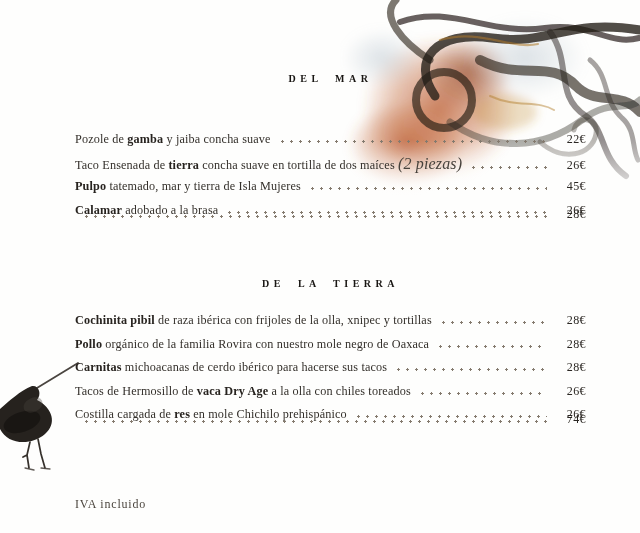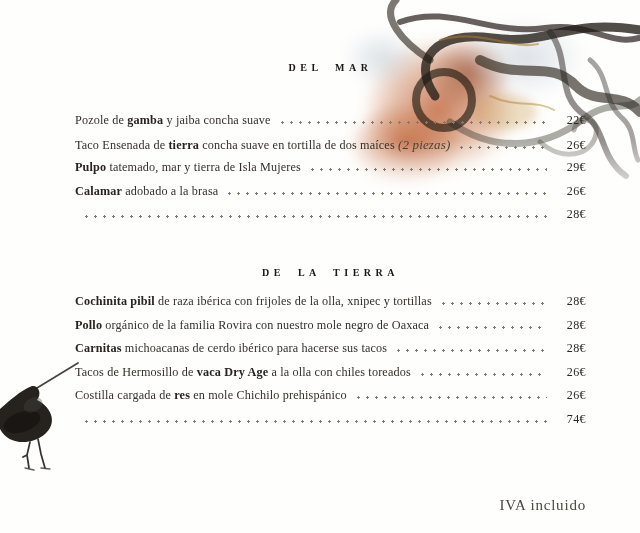--- a/index.html
+++ b/index.html
@@ -25,61 +25,61 @@
     color: #2e2a26;
     z-index: 2;
   }
   .section-title {
     position: absolute; left: 0; right: 0;
     text-align: center;
     font-size: 10px; font-weight: 700;
     letter-spacing: 0.45em; word-spacing: 0.6em;
     color: #191613;
     line-height: 12px;
-    margin: 1px;
+    margin: 12px;
   }
   .title-mar    { top: 61px; }
   .title-tierra { top: 266px; }
 
   .rows { position: absolute; left: 0; right: 0; }
   .rows-mar    { top: 109px; }
   .rows-tierra { top: 290px; }
 
   .row {
     display: flex;
     align-items: baseline;
     height: 23.6px;
     font-size: 12.2px;
     line-height: 23.6px;
     white-space: nowrap;
   }
-  .dish { color: #332f2a; letter-spacing: 0.15px; }
+  .dish { color: #332f2a; letter-spacing: 0.15px; margin-top: 19px; }
   .dish .b { font-weight: 700; color: #27231f; }
-  .dish .i { font-style: italic; font-size: 13px; color: #47423c; }
+  .dish .i { font-style: italic; font-size: 16px; color: #47423c; }
   .dots {
     flex: 1 1 auto;
     height: 3px;
     margin: 0 9px 0 7px;
     background-image: radial-gradient(circle, #847a6e 1.05px, rgba(0,0,0,0) 1.35px);
     background-size: 9px 3px;
     background-repeat: repeat-x;
     background-position: left bottom;
   }
   .price {
     min-width: 30px;
     text-align: right;
     font-size: 12px;
     color: #2b2723;
     letter-spacing: 0.4px;
   }
 
   .footer-note {
     position: absolute; left: 0; right: 0; top: 497px;
-    text-align: right;
-    font-size: 15px;
+    text-align: left;
+    font-size: 12px;
     letter-spacing: 0.8px;
     color: #4c463f;
   }
 </style>
 </head>
 <body>
 
 <div class="page">
 
   <svg class="octopus" viewBox="0 0 300 195" aria-hidden="true">
@@ -153,21 +153,21 @@
           <span class="price">22€</span>
         </div>
         <div class="row">
           <span class="dish"><span>Taco Ensenada de </span><span class="b">tierra</span><span> concha suave en tortilla de dos maíces </span><span class="i">(2 piezas)</span></span>
           <span class="dots"></span>
           <span class="price">26€</span>
         </div>
         <div class="row">
           <span class="dish"><span class="b">Pulpo</span><span> tatemado, mar y tierra de Isla Mujeres</span></span>
           <span class="dots"></span>
-          <span class="price">29€</span>
+          <span class="price">45€</span>
         </div>
         <div class="row">
           <span class="dish"><span class="b">Calamar</span><span> adobado a la brasa</span></span>
           <span class="dots"></span>
           <span class="price">26€</span>
         </div>
         <div class="row">
           <span class="dots"></span>
           <span class="price">28€</span>
         </div>

